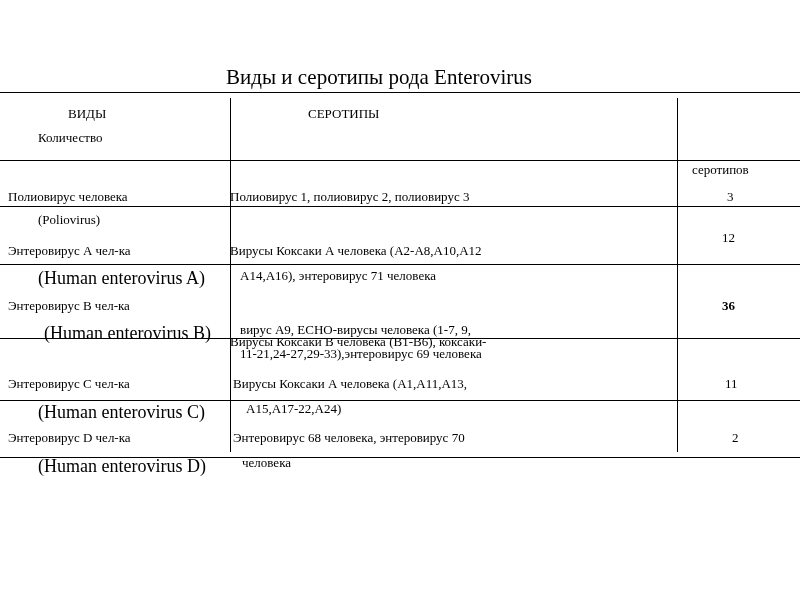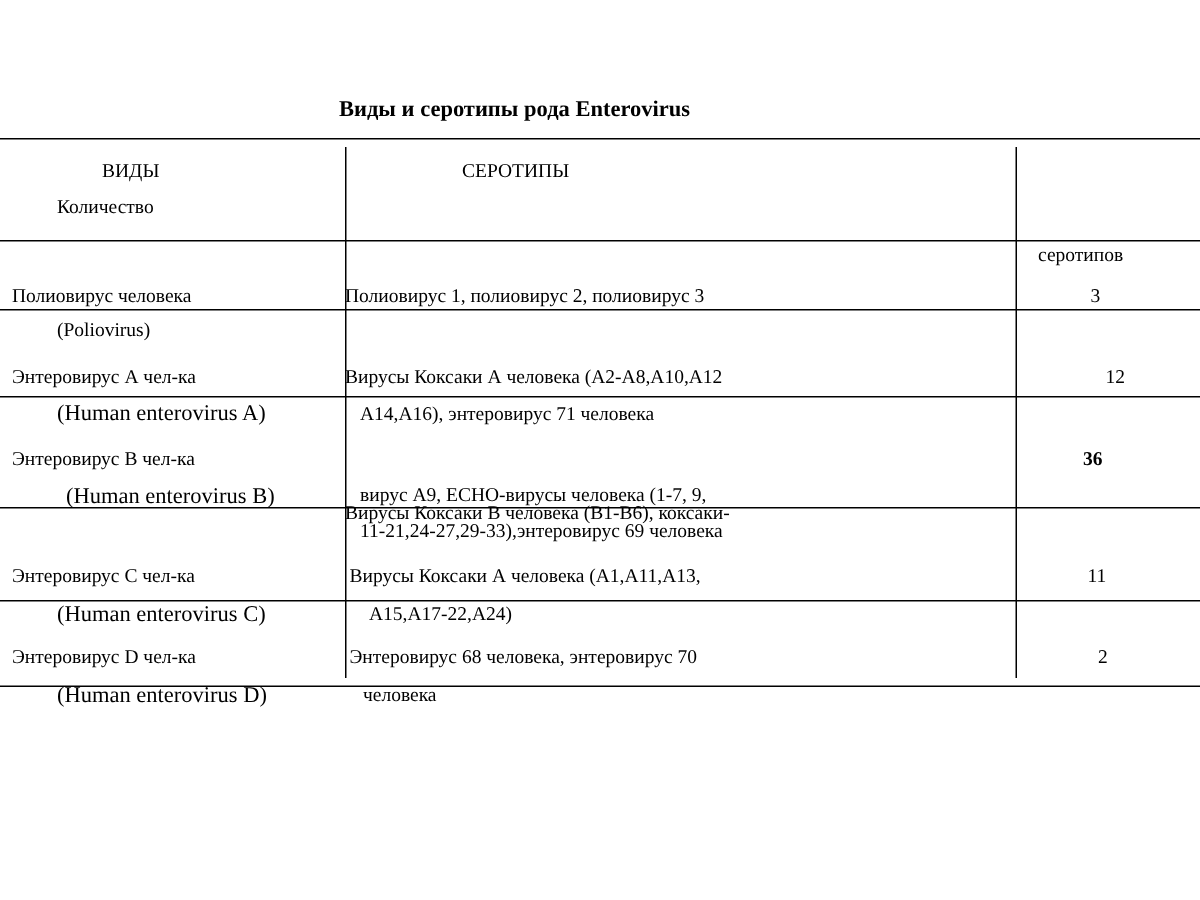--- a/index.html
+++ b/index.html
@@ -1,21 +1,21 @@
 <!DOCTYPE html>
 <html><head>
 <meta charset="utf-8">
 <style>
   html, body { margin:0; padding:0; }
   body { width:800px; height:600px; background:#ffffff; position:relative; overflow:hidden;
          font-family:"Liberation Serif","DejaVu Serif",serif; color:#000; }
   .abs { position:absolute; white-space:nowrap; }
-  .title { font-weight:bold; font-size:15px; }
+  .title { font-weight:normal; font-size:21px; }
   .t { font-size:13px; }
-  .s { font-size:15px; }
+  .s { font-size:18px; }
   .hline { position:absolute; height:1px; background:#000; }
   .vline { position:absolute; width:1px; background:#000; }
 </style>
 </head>
 <body>
 
 <div class="abs title" style="left:226px;top:65px;">Виды и серотипы рода Enterovirus</div>
 
 <div class="hline" style="left:0;top:92px;width:800px;"></div>
 <div class="hline" style="left:0;top:160px;width:800px;"></div>
@@ -35,21 +35,21 @@
 
 <div class="abs t" style="left:8px;top:189px;">Полиовирус человека</div>
 <div class="abs t" style="left:38px;top:212px;">(Poliovirus)</div>
 <div class="abs t" style="left:230px;top:189px;">Полиовирус 1, полиовирус 2, полиовирус 3</div>
 <div class="abs t" style="left:727px;top:189px;">3</div>
 
 <div class="abs t" style="left:8px;top:243px;">Энтеровирус А чел-ка</div>
 <div class="abs s" style="left:38px;top:268px;">(Human enterovirus A)</div>
 <div class="abs t" style="left:230px;top:243px;">Вирусы Коксаки А человека (А2-А8,А10,А12</div>
 <div class="abs t" style="left:240px;top:268px;">А14,А16), энтеровирус 71 человека</div>
-<div class="abs t" style="left:722px;top:243px;margin-left:15px;">12</div>
+<div class="abs t" style="left:722px;top:230px;">12</div>
 
 <div class="abs t" style="left:8px;top:298px;">Энтеровирус В чел-ка</div>
 <div class="abs s" style="left:44px;top:323px;">(Human enterovirus B)</div>
 <div class="abs t" style="left:230px;top:298px;margin-top:36px;">Вирусы Коксаки В человека (В1-В6), коксаки-</div>
 <div class="abs t" style="left:240px;top:322px;">вирус А9, ЕСНО-вирусы человека (1-7, 9,</div>
 <div class="abs t" style="left:240px;top:346px;">11-21,24-27,29-33),энтеровирус 69 человека</div>
 <div class="abs t" style="left:722px;top:298px;font-weight:bold;">36</div>
 
 <div class="abs t" style="left:8px;top:376px;">Энтеровирус С чел-ка</div>
 <div class="abs s" style="left:38px;top:402px;">(Human enterovirus C)</div>

